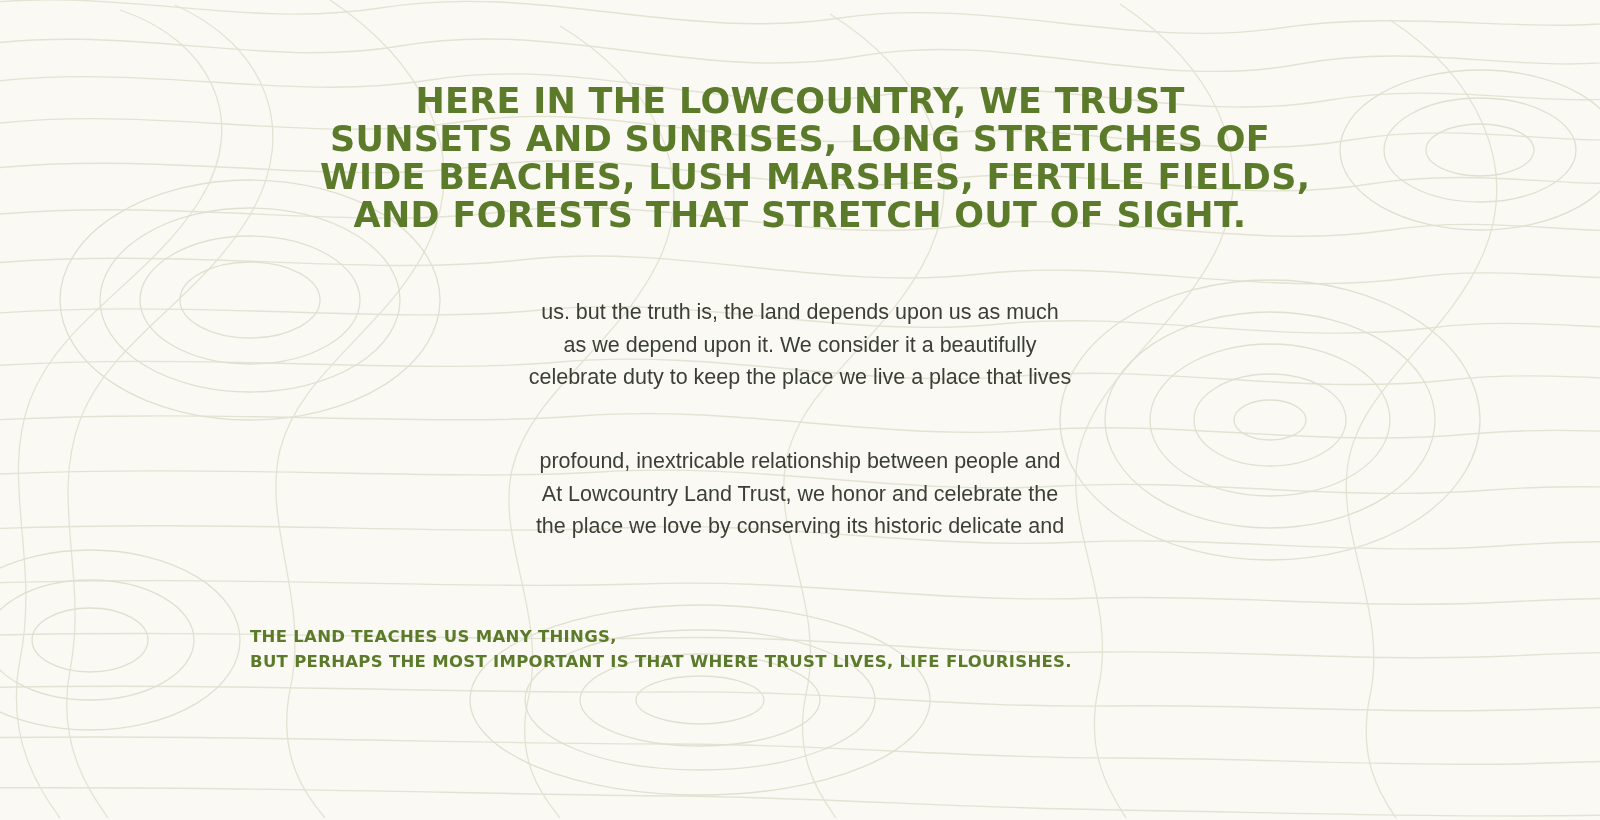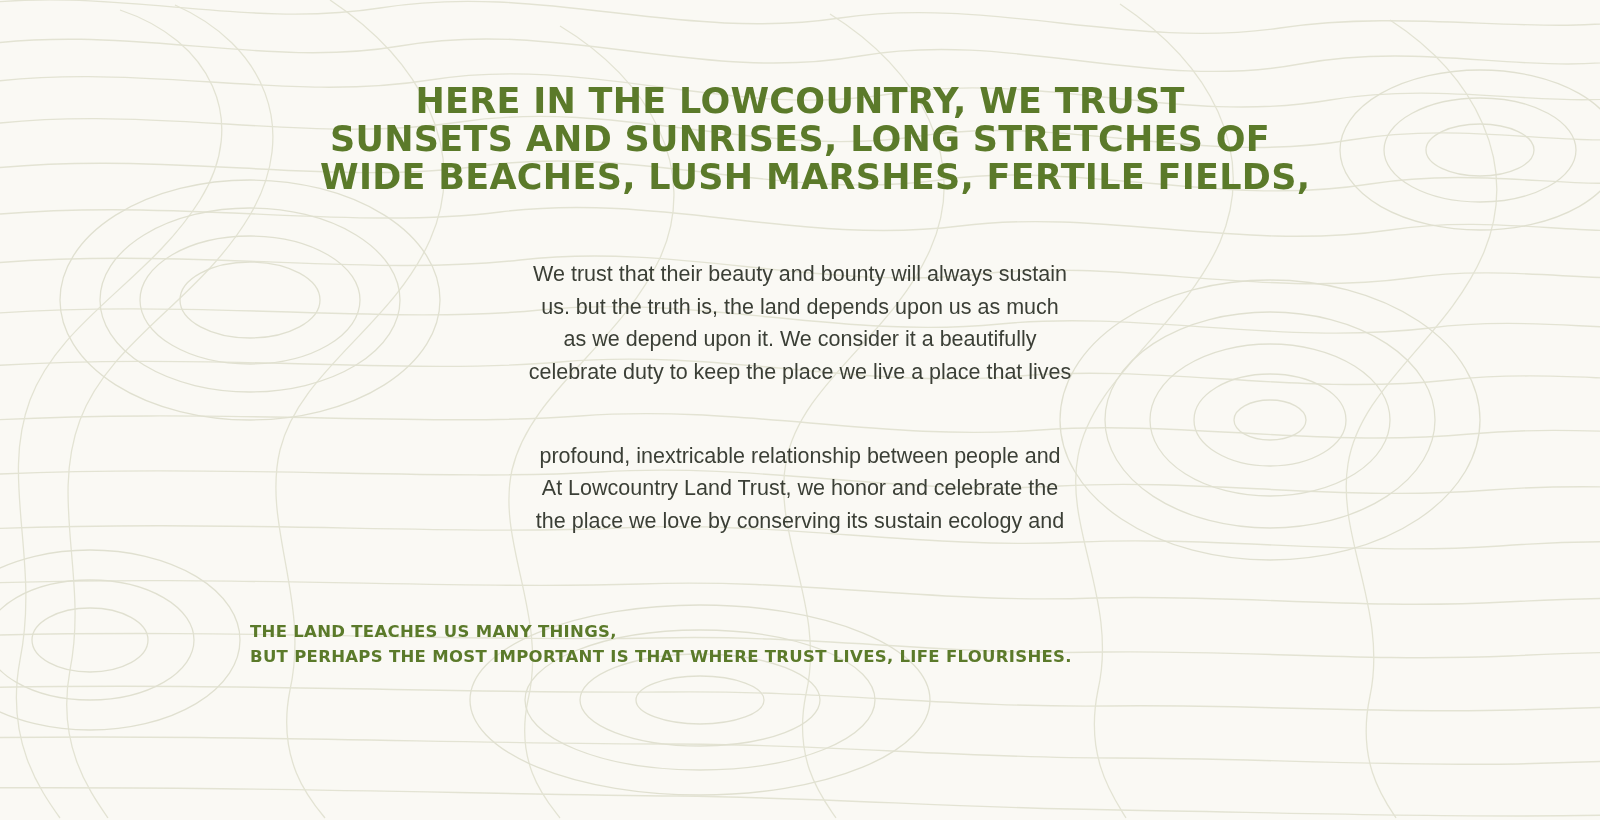--- a/index.html
+++ b/index.html
@@ -148,33 +148,33 @@
       <ellipse cx="90" cy="640" rx="58" ry="32"></ellipse>
     </g>
   </svg>
 
   <div id="content">
 
     <h1 class="headline">
       <span class="hl-line">HERE IN THE LOWCOUNTRY, WE TRUST</span>
       <span class="hl-line">SUNSETS AND SUNRISES, LONG STRETCHES OF</span>
       <span class="hl-line">WIDE BEACHES, LUSH MARSHES, FERTILE FIELDS,</span>
+      <span class="hl-line">AND FORESTS THAT STRETCH OUT OF SIGHT.</span>
     </h1>
 
     <p class="body-block first">
-      <span class="body-line">We trust that their beauty and bounty will always sustain</span>
       <span class="body-line">us. but the truth is, the land depends upon us as much</span>
       <span class="body-line">as we depend upon it. We consider it a beautifully</span>
       <span class="body-line">celebrate duty to keep the place we live a place that lives</span>
     </p>
 
     <p class="body-block second">
       <span class="body-line">profound, inextricable relationship between people and</span>
       <span class="body-line">At Lowcountry Land Trust, we honor and celebrate the</span>
-      <span class="body-line">the place we love by conserving its sustain ecology and</span>
+      <span class="body-line">the place we love by conserving its historic delicate and</span>
     </p>
 
     <p class="closing">
       <span class="cl-line">THE LAND TEACHES US MANY THINGS,</span>
       <span class="cl-line">BUT PERHAPS THE MOST IMPORTANT IS THAT WHERE TRUST LIVES, LIFE FLOURISHES.</span>
     </p>
 
   </div>
 </div>
 

